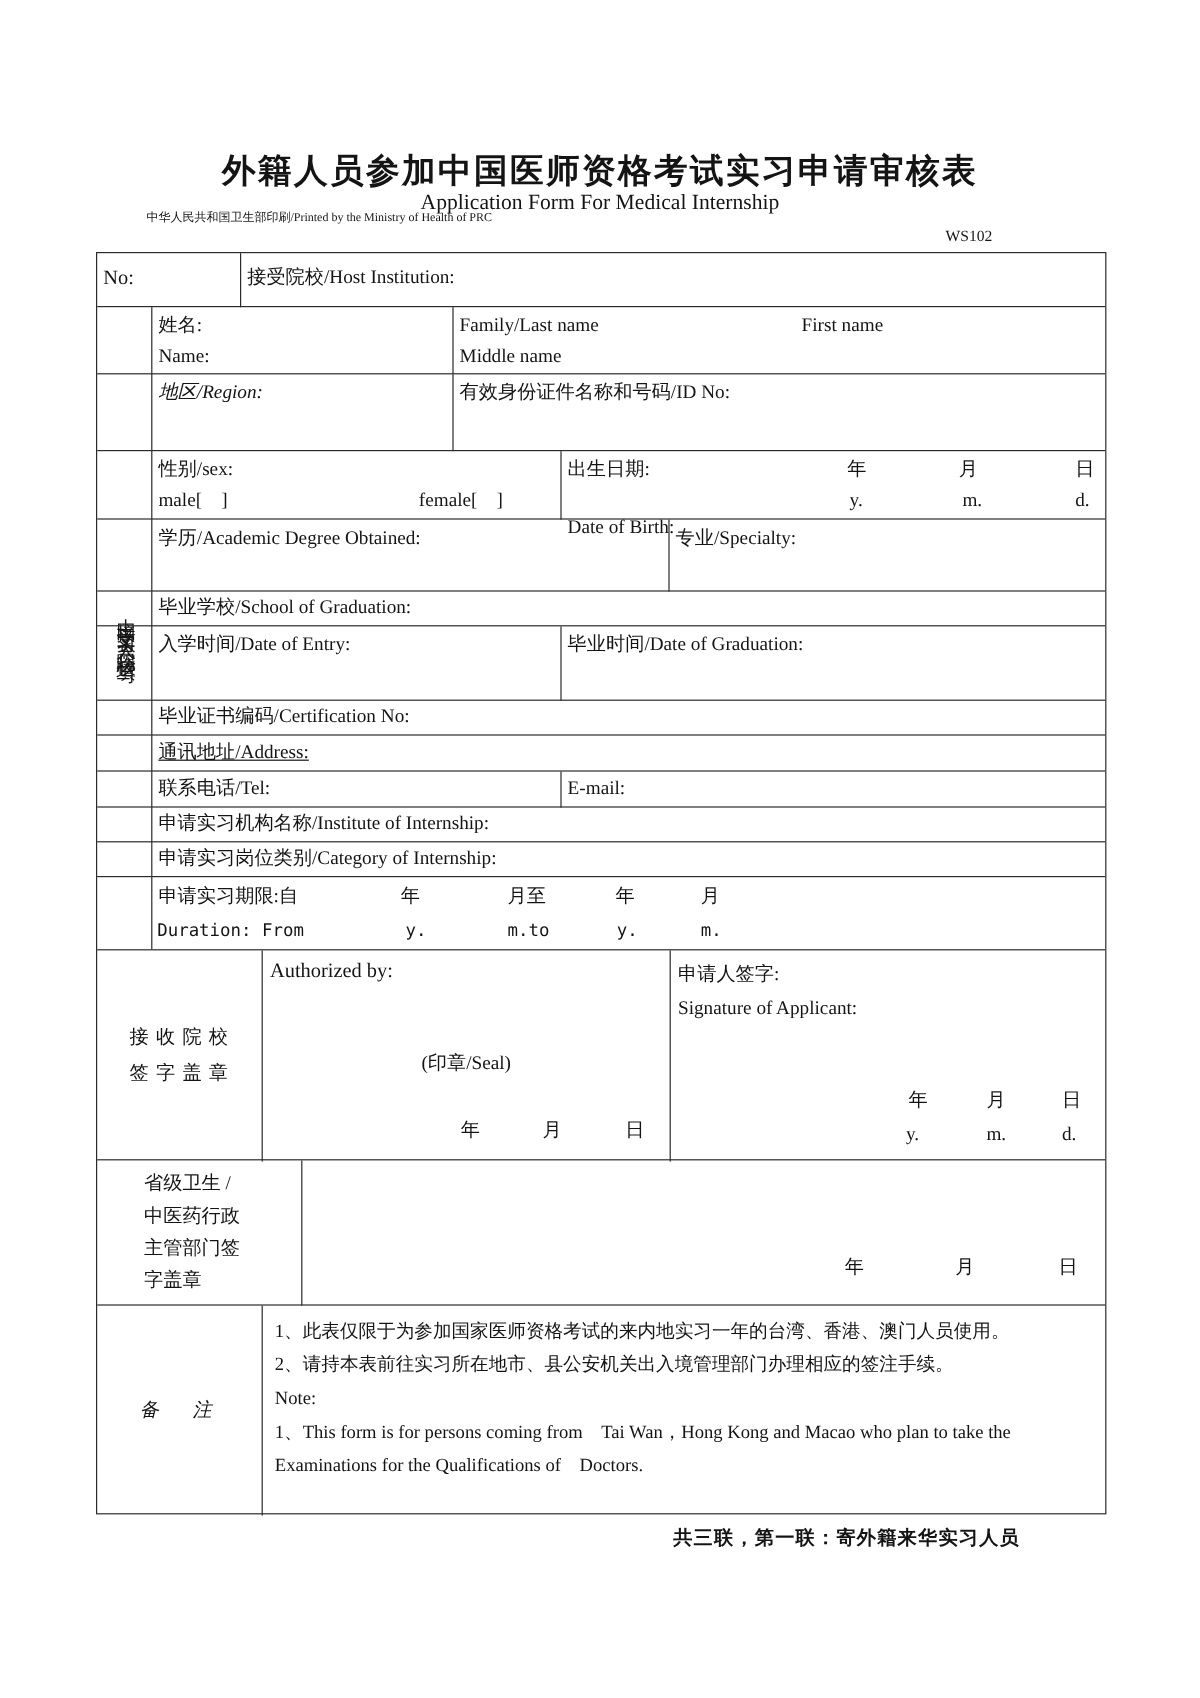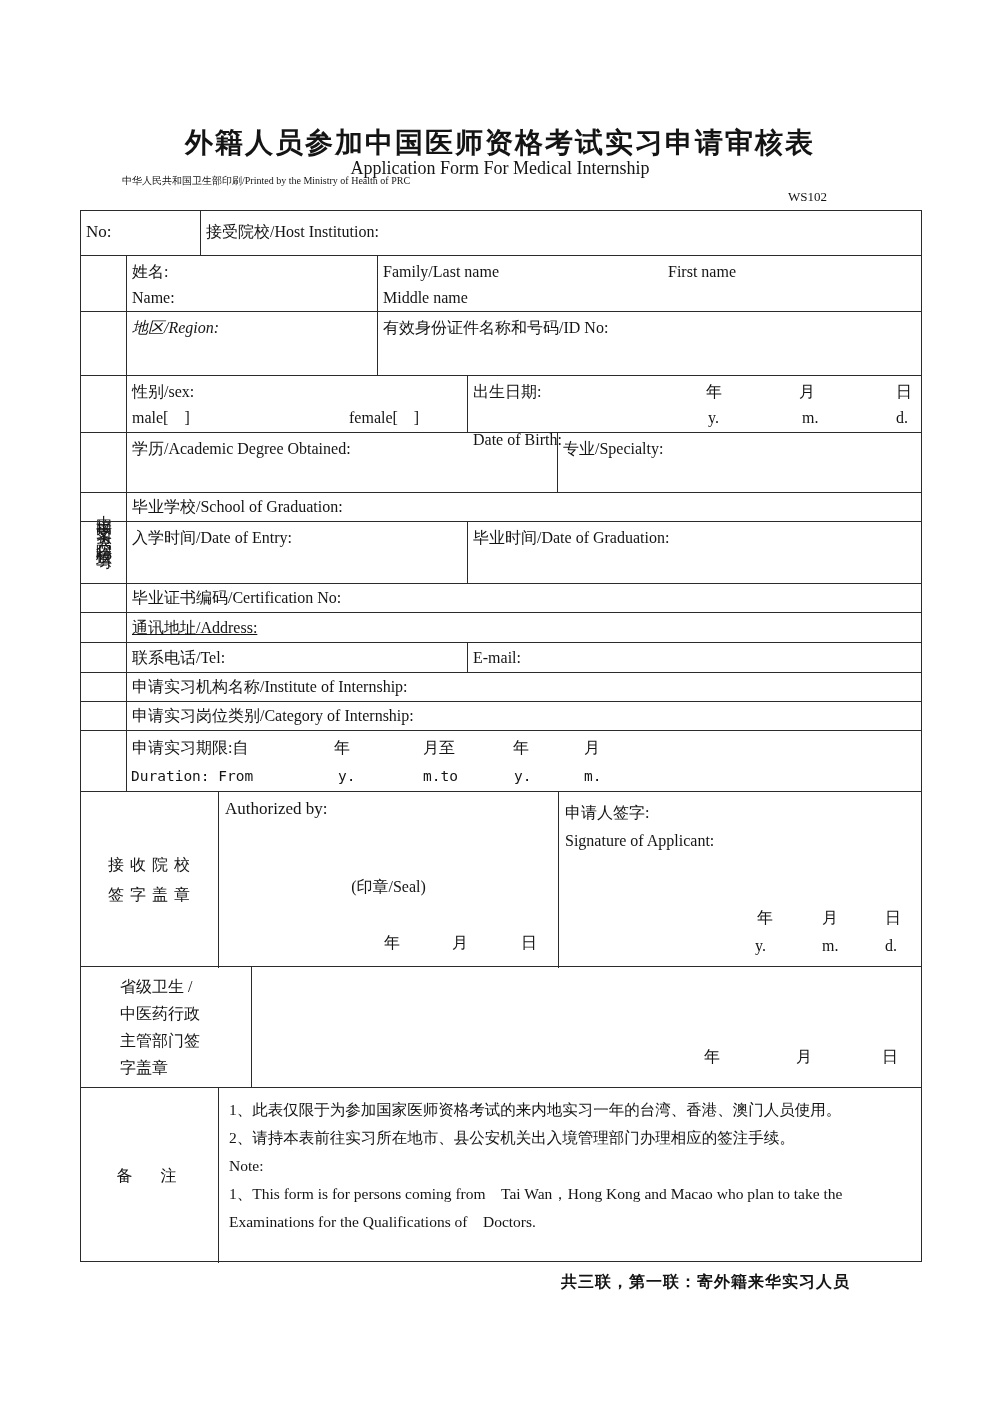--- a/index.html
+++ b/index.html
@@ -178,21 +178,21 @@
     </div>
     <div class="cell" style="left:138px;top:0;width:704px;height:121px;">
       <span class="u" style="left:485px;top:77px;">年</span>
       <span class="u" style="left:577px;top:77px;">月</span>
       <span class="u" style="left:663px;top:77px;">日</span>
     </div>
   </div>
 
   <div class="row" style="top:877px;height:175px;">
     <div class="cell br" style="left:0;top:0;width:138px;height:175px;padding:0;">
-      <div class="center-lines" style="letter-spacing:6px;">
+      <div class="center-lines" style="letter-spacing:6px;font-style:italic;">
         <div>备　注</div>
       </div>
     </div>
     <div class="cell notes-body" style="left:138px;top:0;width:704px;height:175px;">
       <div>1、此表仅限于为参加国家医师资格考试的来内地实习一年的台湾、香港、澳门人员使用。</div>
       <div>2、请持本表前往实习所在地市、县公安机关出入境管理部门办理相应的签注手续。</div>
       <div>Note:</div>
       <div>1、This form is for persons coming from　Tai Wan，Hong Kong and Macao who plan to take the</div>
       <div>Examinations for the Qualifications of　Doctors.</div>
     </div>

